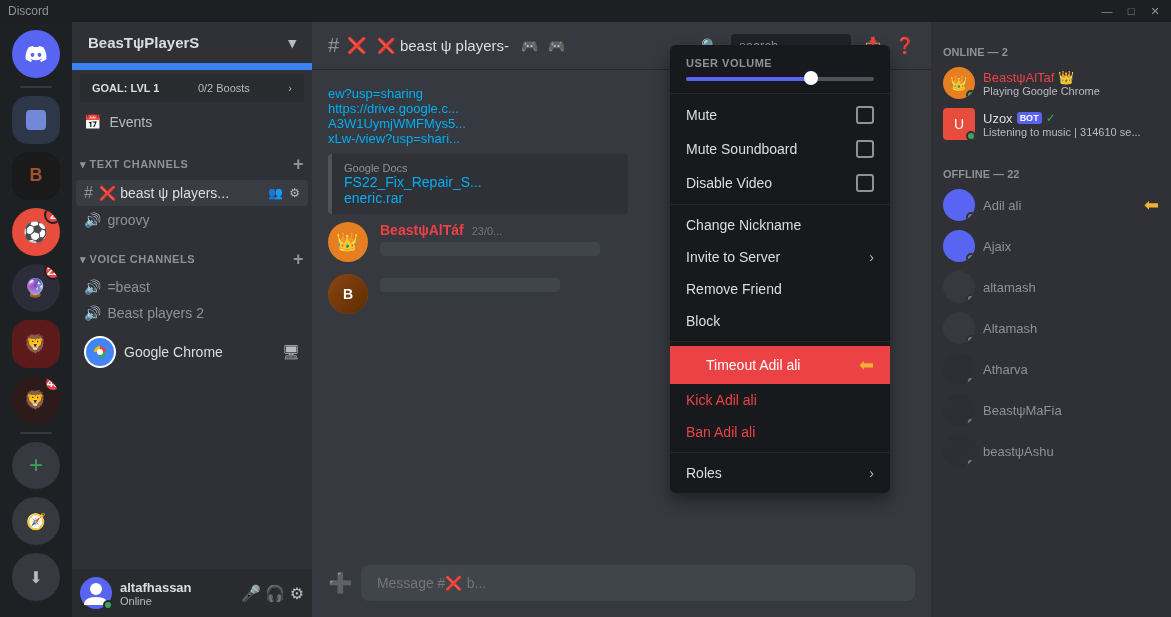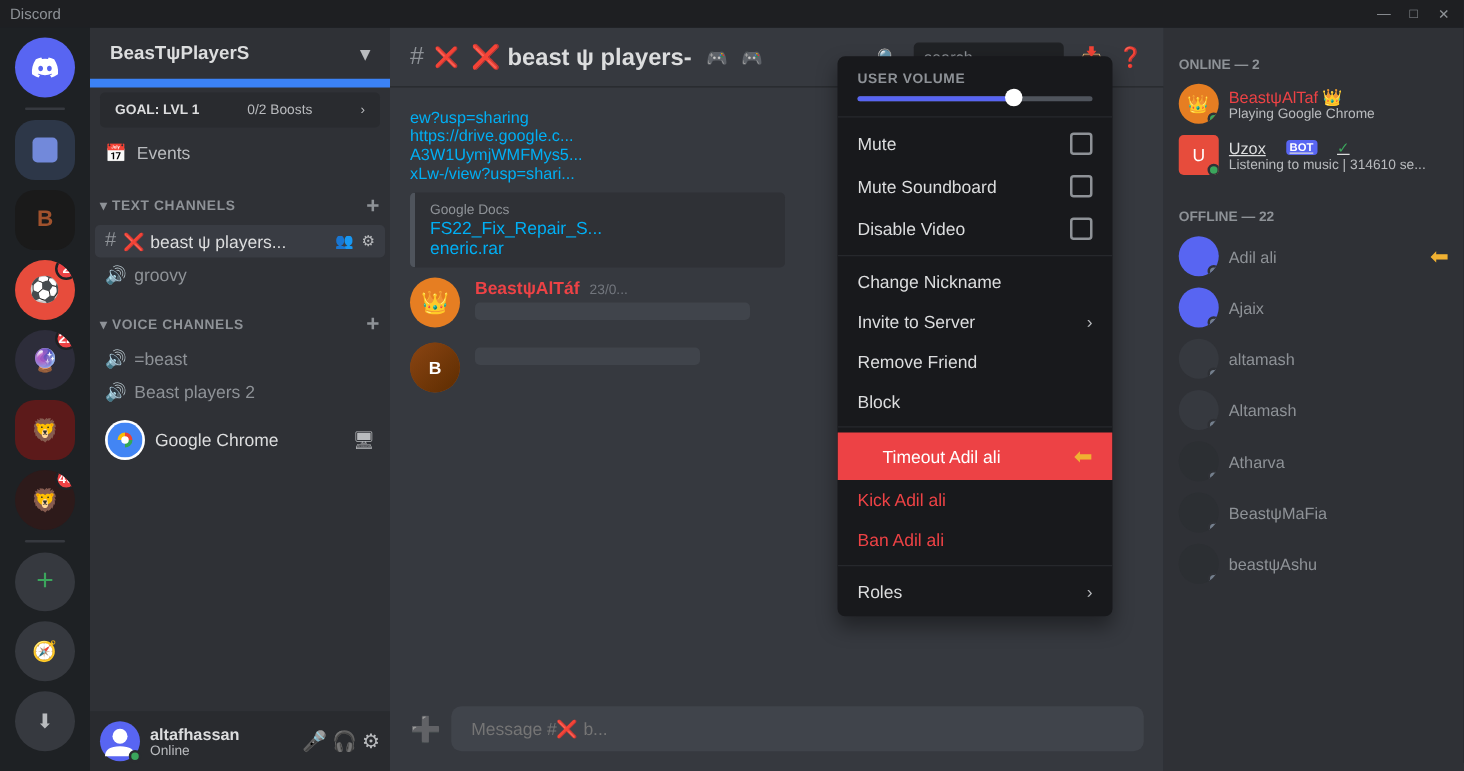--- a/index.html
+++ b/index.html
@@ -526,21 +526,21 @@
           <span style="font-size:16px;">⚙</span>
         </div>
       </div>
     </div>
 
     <div class="main-content">
 
       <div class="chat-header">
         <span style="color:#8e9297; font-size:20px;">#</span>
         <span style="color:#ed4245; font-size:16px; margin-right:2px;">❌</span>
-        <span style="font-weight:700; color:#dcddde; font-size:19px;">❌ beast ψ players-</span>
+        <span style="font-weight:400; color:#dcddde; font-size:15px;">❌ beast ψ players-</span>
         <span style="margin-left:4px;">🎮</span>
         <span style="margin-left:2px;">🎮</span>
         <div style="margin-left:auto; display:flex; gap:12px; align-items:center;">
           <span style="color:#b9bbbe;">🔍</span>
           <div style="background:#202225; border-radius:4px; padding:4px 8px; font-size:13px; color:#8e9297; display:flex; align-items:center; gap:4px; min-width:120px;">
             <span style="color:#8e9297;">search</span>
           </div>
           <span style="color:#b9bbbe; font-size:16px;">📥</span>
           <span style="color:#b9bbbe; font-size:16px;">❓</span>
         </div>
@@ -604,21 +604,21 @@
           <div class="member-activity">Playing Google Chrome</div>
         </div>
       </div>
 
       <div class="online-member">
         <div class="member-avatar" style="background:#e74c3c; border-radius:4px;">
           <span style="font-size:14px; color:white;">U</span>
           <div class="member-status status-online"></div>
         </div>
         <div class="member-info">
-          <div style="display:flex; align-items:center; gap:16px;text-decoration:underline;">
+          <div style="display:flex; align-items:center; gap:4px;">
             <span style="font-size:13px; color:#dcddde; font-weight:500;">Uzox</span>
             <span style="background:#5865f2; color:white; font-size:9px; padding:1px 3px; border-radius:3px; font-weight:700;">BOT</span>
             <span style="color:#3ba55c; font-size:12px;">✓</span>
           </div>
           <div class="member-activity">Listening to music | 314610 se...</div>
         </div>
       </div>
 
       <div class="online-section-header" style="margin-top:8px;">OFFLINE — 22</div>
 

